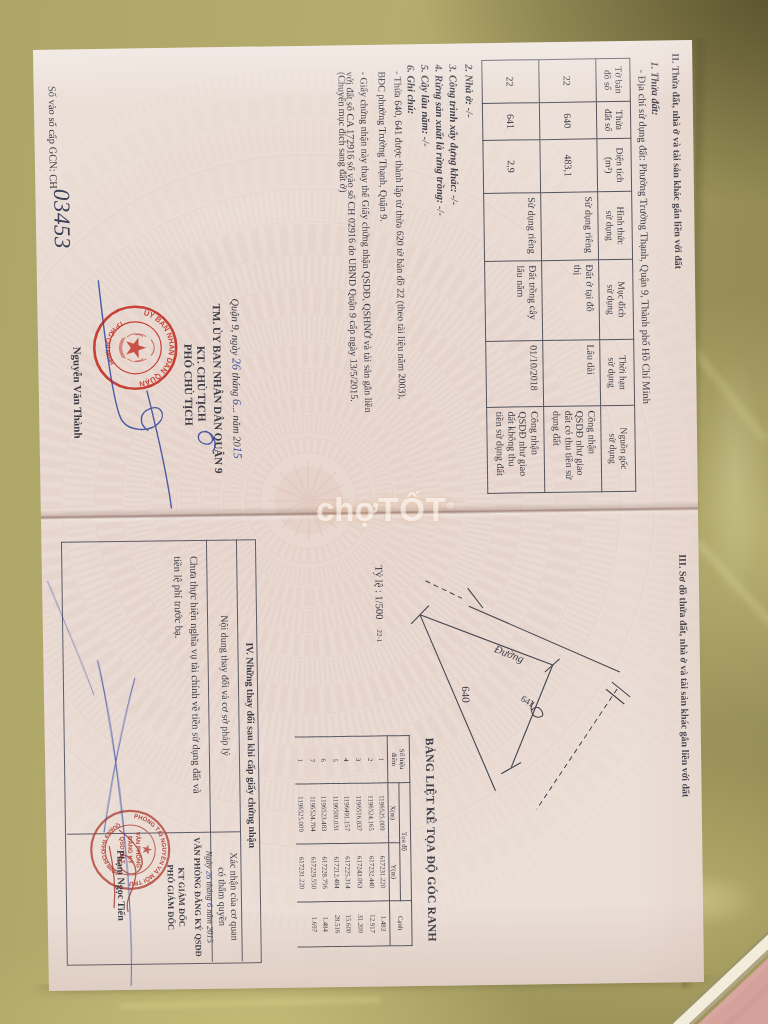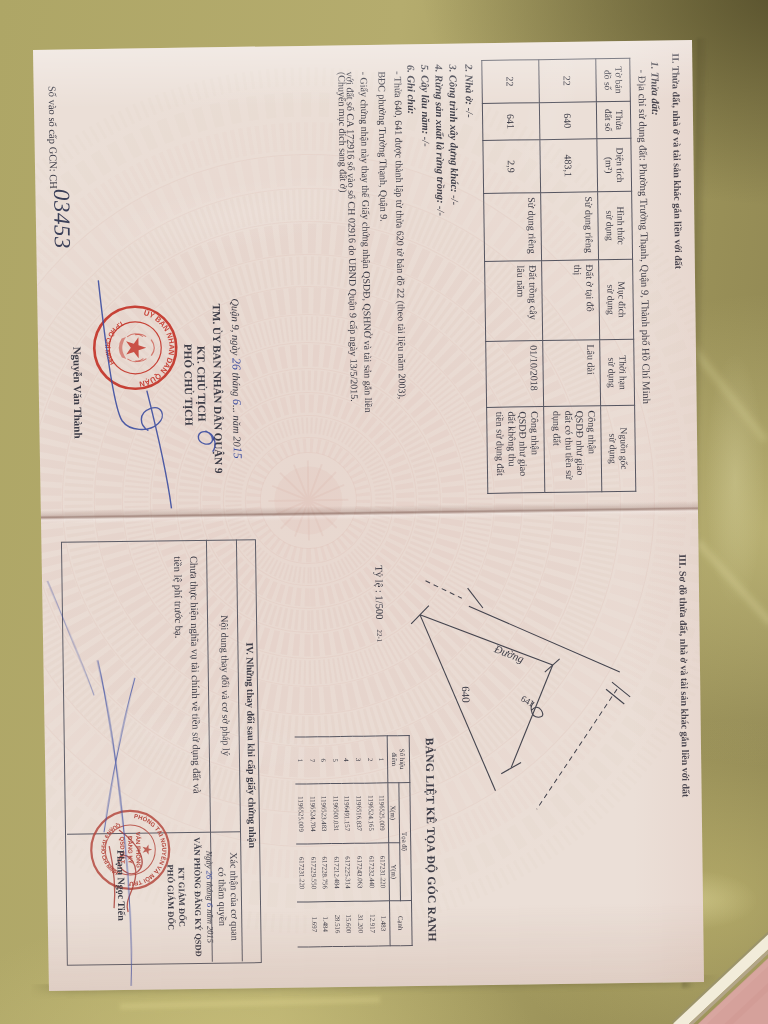--- a/index.html
+++ b/index.html
@@ -383,14 +383,17 @@
       background:linear-gradient(90deg, rgba(255,255,255,.35), rgba(255,255,255,0));"></div>
     <div class="abs" style="left:862px;top:0;width:80px;height:660px;
       background:linear-gradient(90deg, rgba(170,130,110,0), rgba(170,130,110,.18));"></div>
   </div>
 
   <div class="abs" style="left:30px;top:170px;width:420px;height:90px;background:radial-gradient(50% 50% at 50% 50%, rgba(255,255,255,.10), rgba(255,255,255,0) 75%);transform:rotate(-10deg);"></div>
   <div class="abs" style="left:40px;top:700px;width:340px;height:80px;background:radial-gradient(50% 50% at 50% 50%, rgba(255,255,255,.09), rgba(255,255,255,0) 75%);transform:rotate(8deg);"></div>
   <div class="abs" style="left:430px;top:80px;width:240px;height:70px;background:radial-gradient(50% 50% at 50% 50%, rgba(255,255,255,.08), rgba(255,255,255,0) 75%);transform:rotate(-78deg);"></div>
 </div>
 
+<div class="abs" style="left:316px;top:491px;font-family:'Liberation Sans',sans-serif;
+  font-weight:bold;font-size:33px;color:rgba(255,255,255,.60);letter-spacing:0px;
+  text-shadow:0 0 7px rgba(242,160,70,.30);">chợ<span style="letter-spacing:1px;">TỐT</span><span style="font-size:9px;vertical-align:12px;">®</span></div>
 
 </div>
 
 </body></html>

